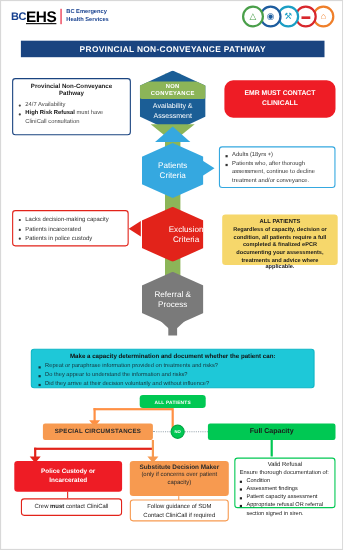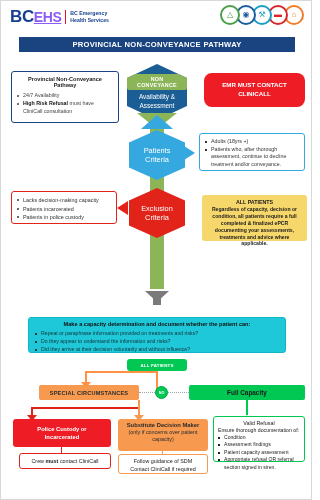--- a/index.html
+++ b/index.html
@@ -12,22 +12,22 @@
   #page {
     position: relative;
     width: 312px; height: 500px;
     background: #ffffff;
     border: 1px solid #d8d8d8;
   }
 
   
   .hdr { position: absolute; left: 0; top: 0; width: 312px; height: 30px; }
   .logo-wrap { position: absolute; left: 9px; top: 6px; display: flex; align-items: center; }
-  .logo-bc  { font-size: 17px; font-weight: bold; color: #16408f; letter-spacing: -0.4px; }
-  .logo-ehs { font-size: 14px; font-weight: bold; color: #8b5cf6; letter-spacing: -0.4px; text-decoration: underline; }
+  .logo-bc  { font-size: 10px; font-weight: bold; color: #16408f; letter-spacing: -0.4px; }
+  .logo-ehs { font-size: 14px; font-weight: bold; color: #000000; letter-spacing: -0.4px; text-decoration: underline; }
   .logo-rule { width: 1px; height: 14px; background: #e8112d; margin: 0 4px; }
   .logo-sub { font-size: 5.2px; font-weight: bold; color: #16408f; line-height: 1.35; }
 
   .rings { position: absolute; right: 9px; top: 4px; display: flex; align-items: center; }
   .ring {
     width: 20px; height: 20px; border-radius: 50%;
     border: 2.2px solid #ccc; background: #fff;
     margin-left: -4px; display: flex; align-items: center; justify-content: center;
     position: relative;
   }
@@ -55,21 +55,21 @@
   
   .hex {
     position: absolute;
     display: flex; flex-direction: column;
     align-items: center; justify-content: center;
     color: #ffffff; text-align: center;
     clip-path: polygon(50% 0%, 100% 25%, 100% 75%, 50% 100%, 0% 75%, 0% 25%);
   }
   .hex-nc    { left: 126px; top: 63px;  width: 60px; height: 56px; background: #1b5e96; }
   .hex-incl  { left: 128px; top: 129px; width: 56px; height: 50px; background: #35a8e0; }
-  .hex-excl  { left: 128px; top: 187px; width: 56px; height: 50px; background: #e2231a; }
+  .hex-excl  { left: 128px; top: 187px; width: 56px; height: 50px; background: #e2231a; align-items: flex-end; }
   .hex-ref   { left: 128px; top: 246px; width: 56px; height: 50px; background: #7a7a7a; }
   .hex-label { font-size: 7.4px; line-height: 1.25; font-weight: normal; }
 
   .nc-badge {
     background: #8cb558; color: #ffffff;
     font-size: 5.3px; font-weight: bold; letter-spacing: 0.3px;
     padding: 2px 5px; border-radius: 2px; margin-bottom: 3px;
   }
   .nc-sub { font-size: 6.4px; line-height: 1.3; }
 
@@ -363,20 +363,26 @@
       <li>Patients incarcerated</li>
       <li>Patients in police custody</li>
     </ul>
   </div>
 
   <div class="box box-allpat">
     <div class="bt">ALL PATIENTS</div>
     <div class="bb">Regardless of capacity, decision or condition, all patients require a full completed &amp; finalized ePCR documenting your assessments, treatments and advice where applicable.</div>
   </div>
 
+  <div class="hex hex-ref">
+    <div class="hex-label">
+      <span>Referral &amp;</span><br>
+      <span>Process</span>
+    </div>
+  </div>
   <div class="gray-arrow-stem"></div>
   <div class="gray-arrow-head"></div>
 
   <div class="box box-cap">
     <div class="bt">Make a capacity determination and document whether the patient can:</div>
     <ul>
       <li>Repeat or paraphrase information provided on treatments and risks?</li>
       <li>Do they appear to understand the information and risks?</li>
       <li>Did they arrive at their decision voluntarily and without influence?</li>
     </ul>

